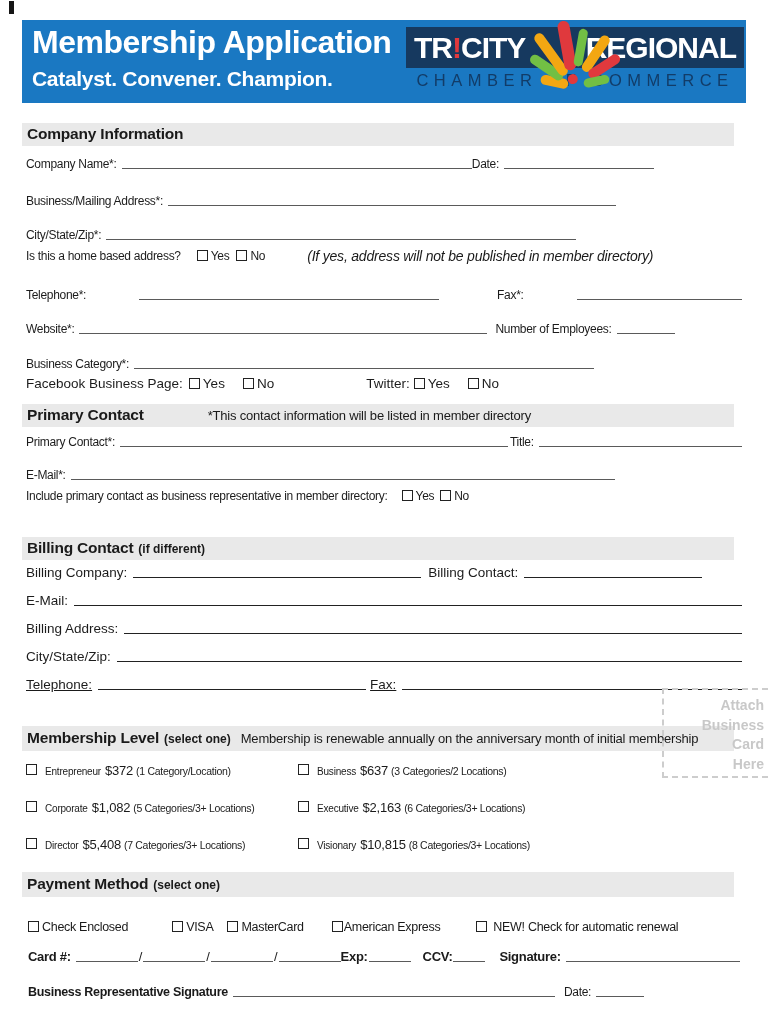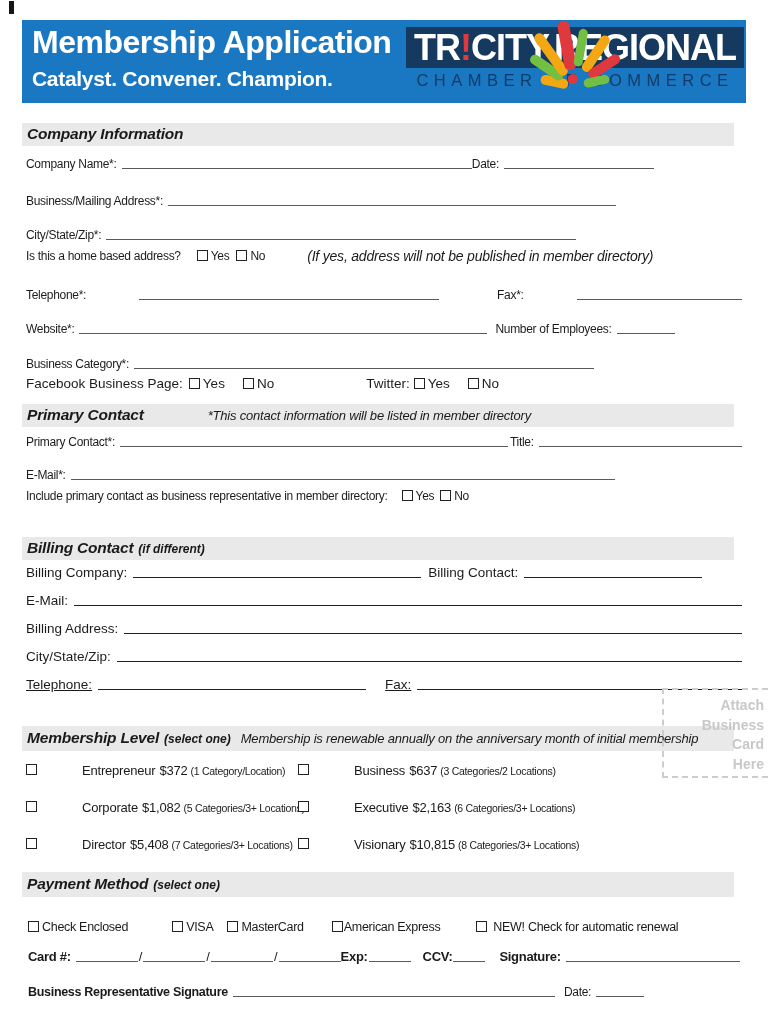--- a/index.html
+++ b/index.html
@@ -15,32 +15,32 @@
     position:absolute; left:22px; top:20px; width:724px; height:83px;
     background:#1a78c2; padding:5px 0 0 10px;
   }
   .hdr-title { color:#fff; font-weight:bold; font-size:32px; letter-spacing:-0.5px; line-height:1.1; }
   .hdr-tag   { color:#fff; font-weight:bold; font-size:21px; letter-spacing:-0.3px; margin-top:7px; }
   .logo { position:absolute; right:2px; top:7px; width:338px; }
   .logo-bar {
     position:relative; height:41px; background:#16395f; display:flex;
     justify-content:space-between; align-items:center; padding:0 8px;
   }
-  .logo-word { color:#fff; font-weight:bold; font-size:36px; letter-spacing:-1px; white-space:nowrap; }
+  .logo-word { color:#fff; font-weight:bold; font-size:30px; letter-spacing:-1px; white-space:nowrap; }
   .logo-bang { color:#e0393d; }
   .logo-chamber {
     text-align:center; color:#123c68; font-size:16.5px; letter-spacing:5.5px;
     margin-top:3px; white-space:nowrap;
   }
   .starburst { position:absolute; left:116px; top:-15px; }
 
   
   .secbar {
     margin:0 36px 0 22px; background:#e9e9e9; padding:2px 5px 3px;
-    font-size:15.5px; display:flex; align-items:baseline; white-space:nowrap;font-style:italic;
+    font-size:15.5px; display:flex; align-items:baseline; white-space:nowrap;
   }
   .secbar b { font-weight:bold; letter-spacing:-0.2px; }
   .secbar .small-b { font-weight:bold; font-size:12px; margin-left:5px; }
   .secbar .note { font-weight:normal; font-size:13px; margin-left:10px; letter-spacing:-0.2px; }
 
   
   .rows { padding:0 28px 0 26px; }
   .row { display:flex; align-items:flex-end; }
   .lbl { font-size:12px; letter-spacing:-0.3px; white-space:nowrap; color:#1c1c1c; }
   .lbl-n { font-size:13.5px; white-space:nowrap; color:#1c1c1c; }   
@@ -53,21 +53,21 @@
     background:#fff; margin:0 3px 1px 0; vertical-align:-1px; flex:none;
   }
   .cbgrp { display:flex; align-items:center; white-space:nowrap; }
   .italic-note { font-style:italic; font-size:14px; letter-spacing:-0.2px; }
 
   
   .mem-grid { padding:4px 0 0 26px; width:645px; }
   .mem-row { display:flex; height:30px; align-items:center; }
   .opt { display:flex; align-items:baseline; white-space:nowrap; }
   .opt-c1 { width:272px; }
-  .opt-name { font-size:13px; letter-spacing:-0.2px; margin-right:4px;margin-left:37px; }
+  .opt-name { font-size:10px; letter-spacing:-0.2px; margin-right:4px; }
   .opt-price { font-size:13px; letter-spacing:-0.2px; margin-right:3px; }
   .opt-detail { font-size:10.5px; letter-spacing:-0.3px; color:#222; }
   .attach-box {
     position:absolute; left:662px; top:688px; width:116px; height:90px;
     border:2px dashed #cdcdcd; padding:6px 12px 0 0;
     text-align:right; color:#c8c8c8; font-weight:bold; font-size:14px; line-height:1.4;
   }
 
   
   .pay-methods { display:flex; align-items:center; padding-left:28px; margin-top:23px; }
@@ -243,21 +243,21 @@
       <span class="lbl-n">Billing Address:</span>
       <span class="bl"></span>
     </div>
     <div class="row" style="height:28px;">
       <span class="lbl-n">City/State/Zip:</span>
       <span class="bl"></span>
     </div>
     <div class="row" style="height:28px;text-decoration:underline;">
       <span class="lbl-n">Telephone:</span>
       <span class="blx" style="width:268px;"></span>
-      <span class="lbl-n" style="margin-left:19px;">Fax:</span>
+      <span class="lbl-n" style="margin-left:4px;">Fax:</span>
       <span class="bl"></span>
     </div>
   </div>
 
   <div class="secbar" style="margin-top:34px; padding-top:3px; padding-bottom:4px;">
     <b>Membership Level</b>
     <span class="small-b">(select one)</span>
     <span class="note">Membership is renewable annually on the anniversary month of initial membership</span>
   </div>
 

